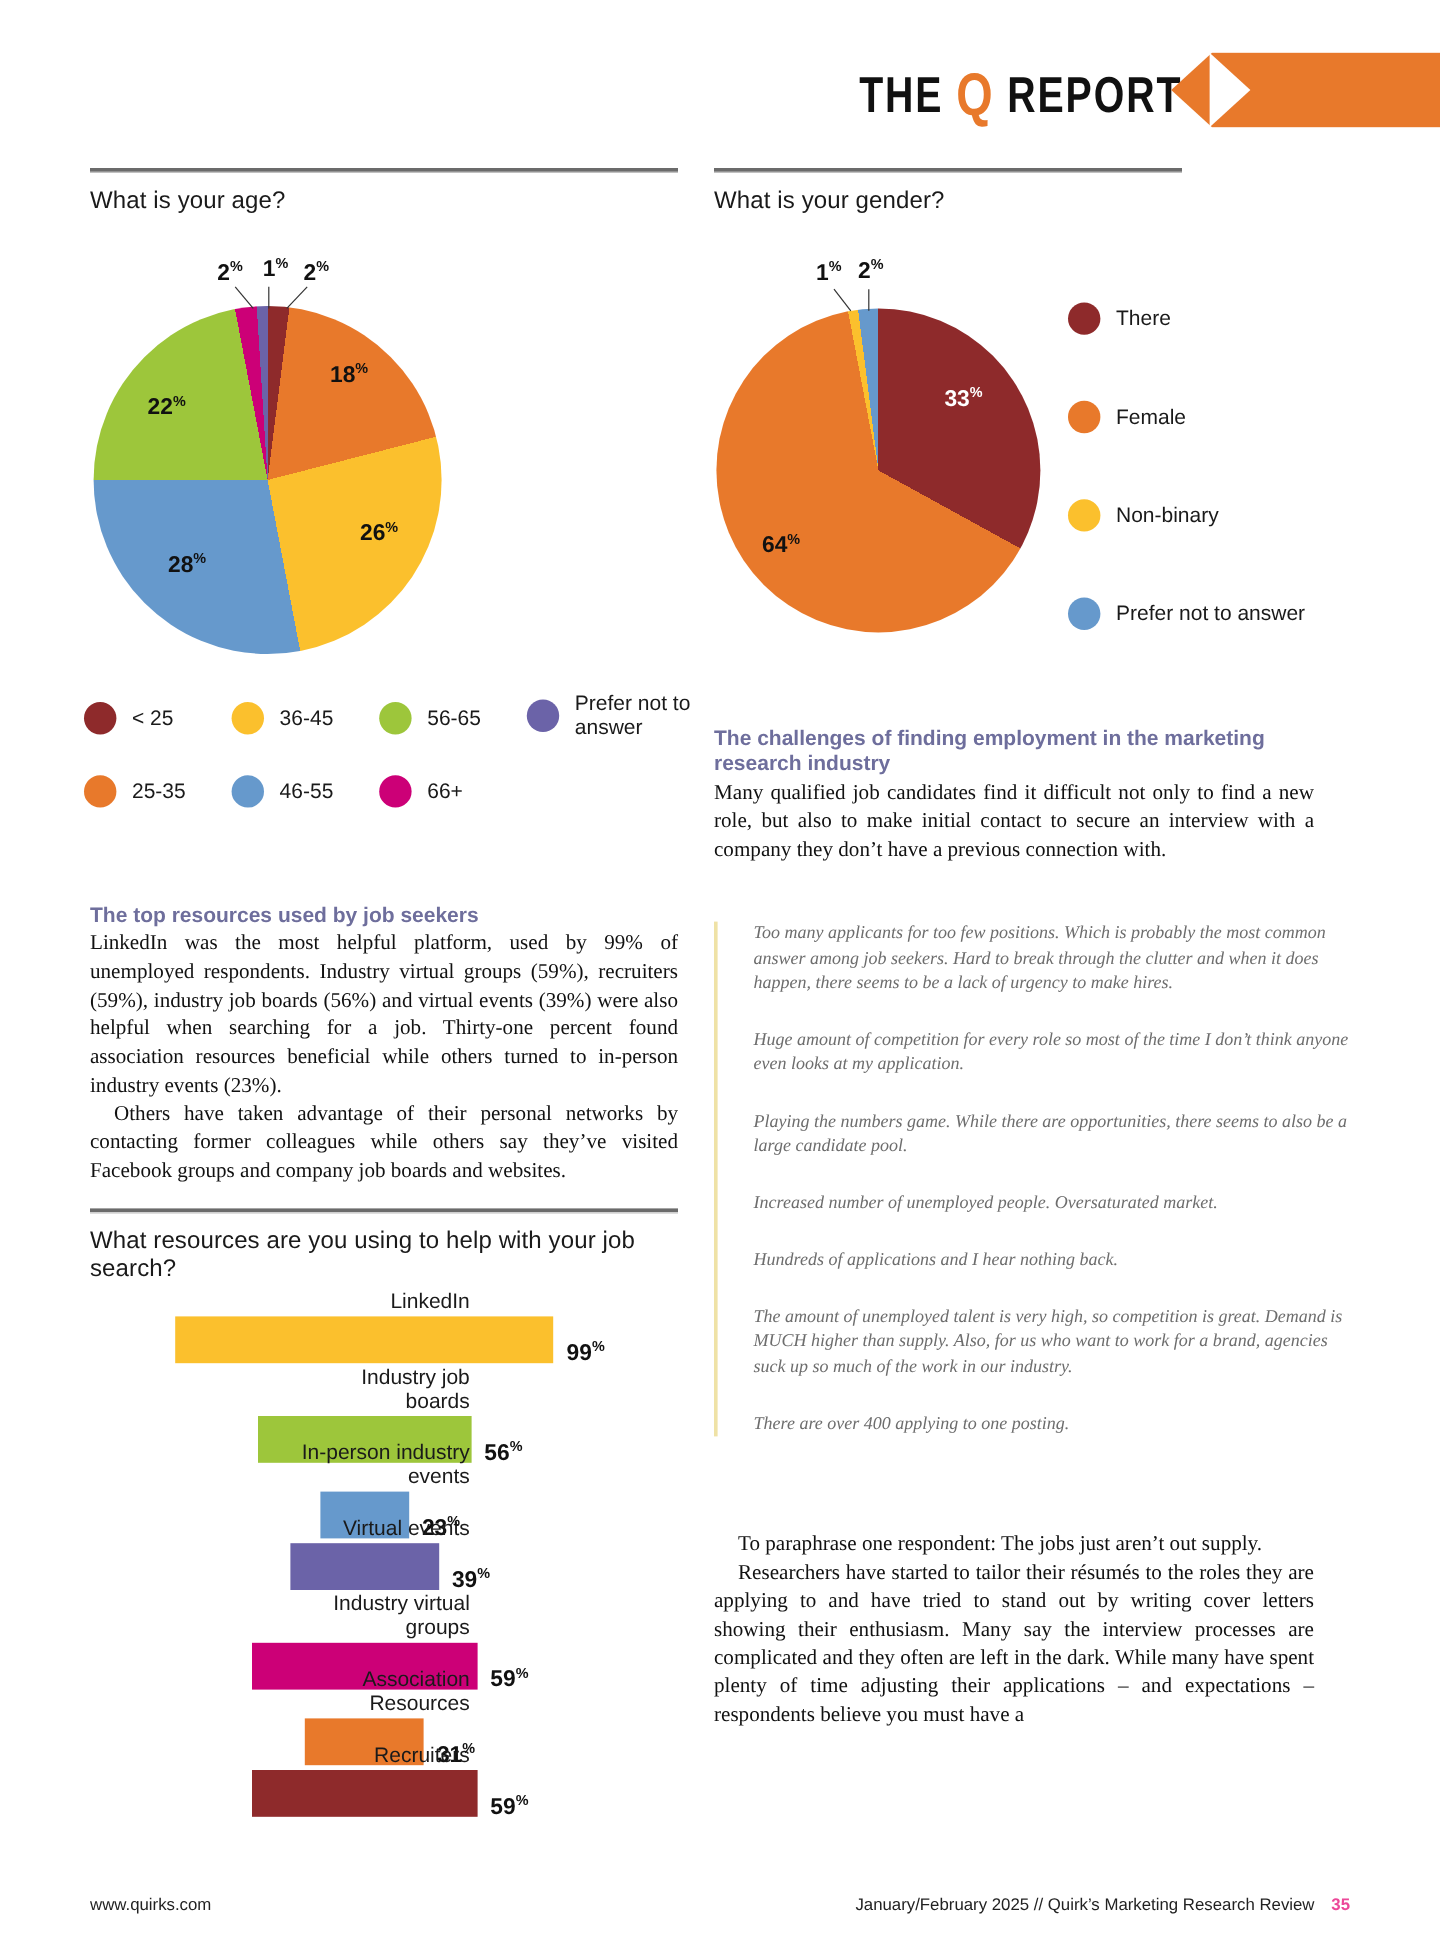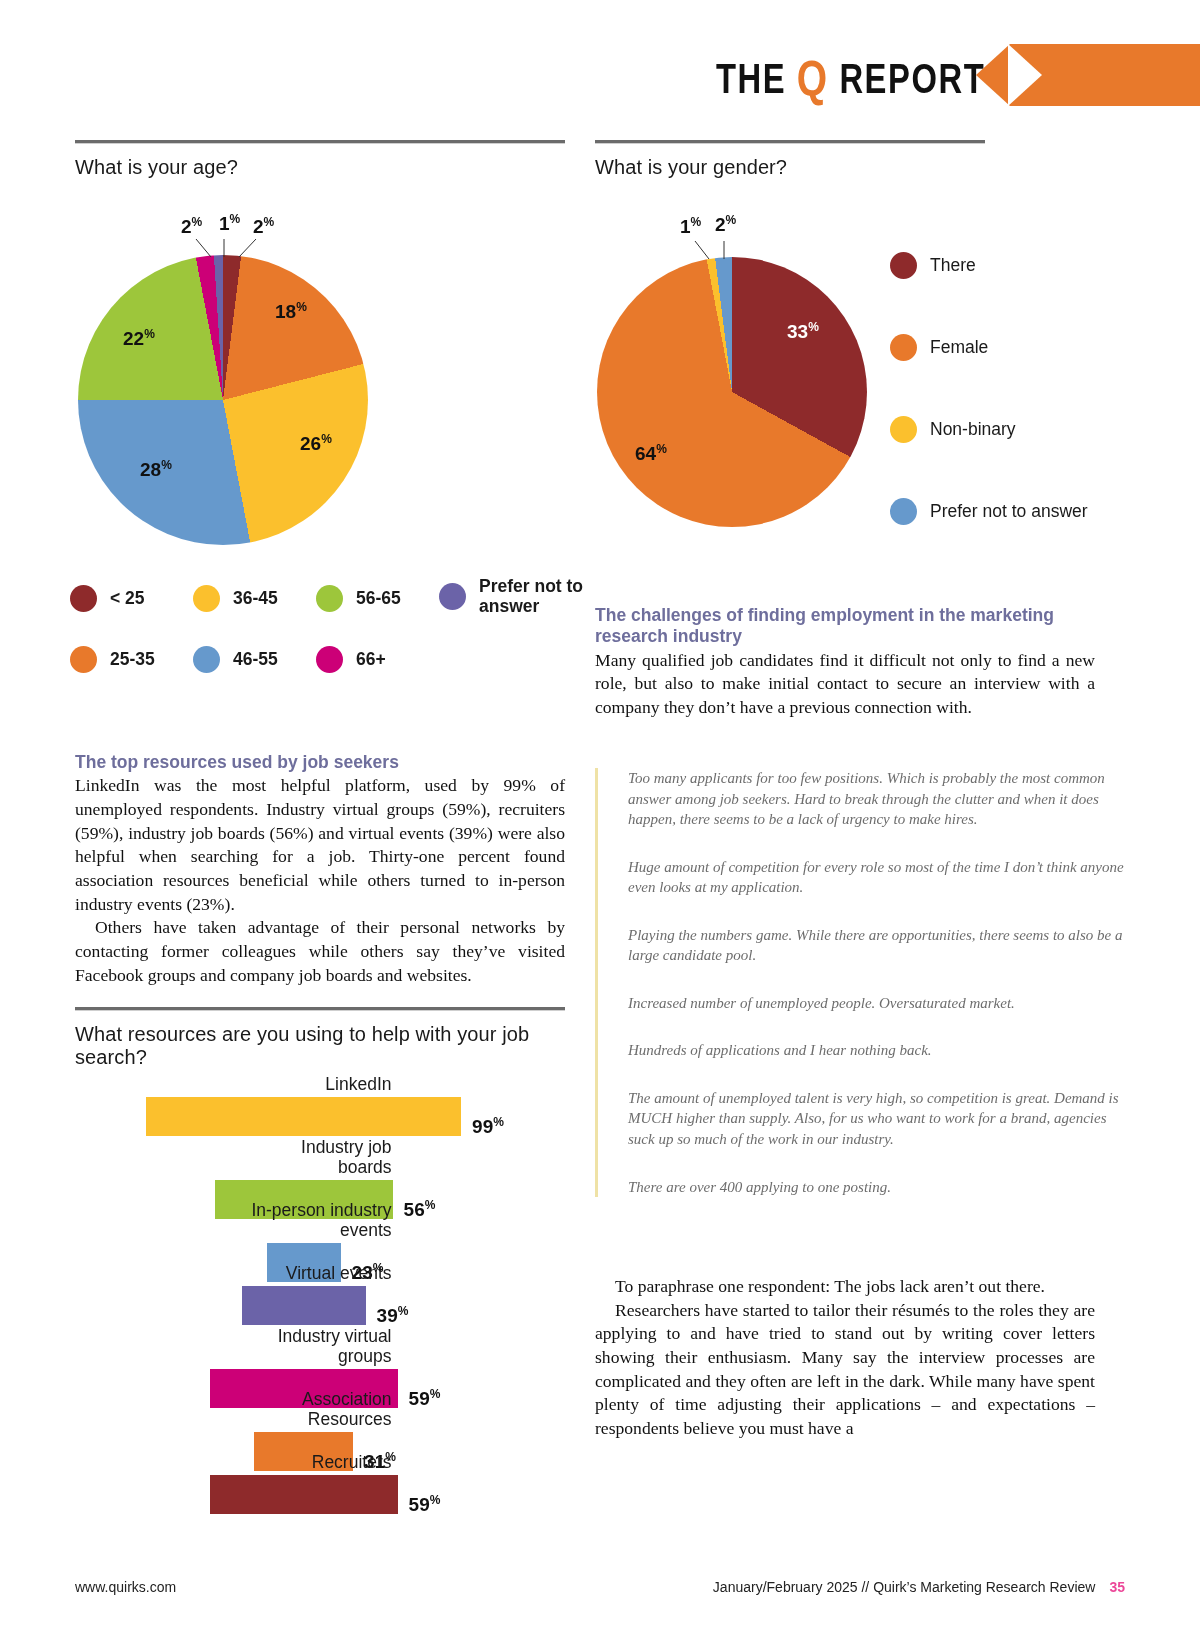--- a/index.html
+++ b/index.html
@@ -33,21 +33,21 @@
 
   
   .pie-wrap{position:relative;}
   .pie{border-radius:50%;}
   .lbl{position:absolute;font-family:"Liberation Sans",sans-serif;font-weight:700;
        font-size:19px;color:#111;white-space:nowrap;}
   .lbl sup{font-size:12px;font-weight:700;}
   .lbl.white{color:#ffffff;}
 
   
-  .legend-age{position:absolute;left:70px;top:585px;width:520px;font-weight:bold;}
+  .legend-age{position:absolute;left:70px;top:585px;width:520px;}
   .lrow{display:flex;align-items:flex-start;margin-bottom:30px;}
   .litem{display:flex;align-items:center;width:123px;}
   .litem.wide{width:150px;}
   .dot{width:27px;height:27px;border-radius:50%;flex:0 0 auto;}
   .ltext{margin-left:13px;font-size:17.5px;color:#1a1a1a;line-height:1.12;}
 
   .legend-gender{position:absolute;left:890px;top:252px;}
   .gitem{display:flex;align-items:center;margin-bottom:55px;}
   .gitem .ltext{font-size:17.5px;}
 
@@ -256,21 +256,21 @@
     <p class="quote">Too many applicants for too few positions. Which is probably the most common answer among job seekers. Hard to break through the clutter and when it does happen, there seems to be a lack of urgency to make hires.</p>
     <p class="quote">Huge amount of competition for every role so most of the time I don’t think anyone even looks at my application.</p>
     <p class="quote">Playing the numbers game. While there are opportunities, there seems to also be a large candidate pool.</p>
     <p class="quote">Increased number of unemployed people. Oversaturated market.</p>
     <p class="quote">Hundreds of applications and I hear nothing back.</p>
     <p class="quote">The amount of unemployed talent is very high, so competition is great. Demand is MUCH higher than supply. Also, for us who want to work for a brand, agencies suck up so much of the work in our industry.</p>
     <p class="quote">There are over 400 applying to one posting.</p>
   </div>
 
   <div style="position:absolute;left:595px;top:1275px;width:500px;">
-    <p class="body ind">To paraphrase one respondent: The jobs lack aren’t out there.</p>
+    <p class="body ind">To paraphrase one respondent: The jobs just aren’t out supply.</p>
     <p class="body ind">Researchers have started to tailor their résumés to the roles they are applying to and have tried to stand out by writing cover letters showing their enthusiasm. Many say the interview processes are complicated and they often are left in the dark. While many have spent plenty of time adjusting their applications – and expectations – respondents believe you must have a</p>
   </div>
 
   <div class="footer">
     <span class="f-left">www.quirks.com</span>
     <span class="f-right"><span>January/February 2025 // Quirk’s Marketing Research Review</span><span class="f-page">35</span></span>
   </div>
 
 </div>
 

